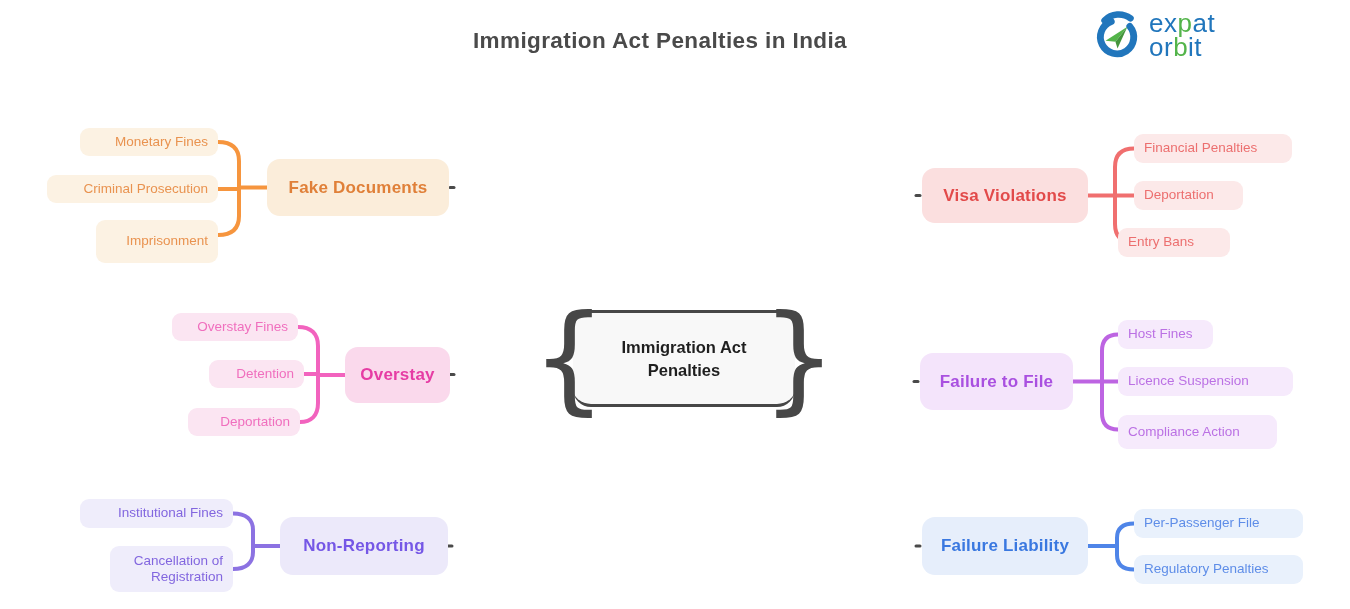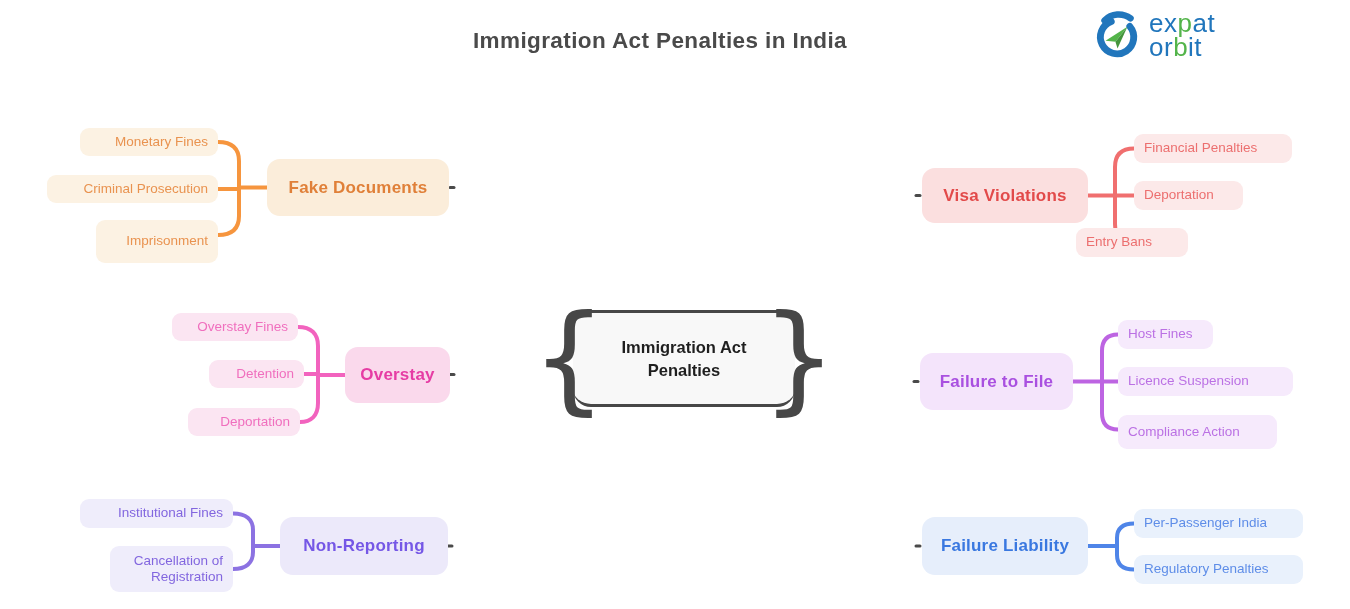--- a/index.html
+++ b/index.html
@@ -129,33 +129,33 @@
   <div style="--line: #8C72E2; --parent-bg: #ECE9FA; --parent-text: #7557E6; --child-bg: #EFEDFB; --child-text: #8266DF;">
     <div class="node parent" style="left:280px;top:517px;width:168px;height:58px">Non-Reporting</div>
     <div class="node child align-r" style="left:80px;top:499px;width:153px;height:29px">Institutional Fines</div>
     <div class="node child align-r" style="left:110px;top:546px;width:123px;height:46px">Cancellation of Registration</div>
   </div>
 
   <div style="--line: #F06F6F; --parent-bg: #FBDFDF; --parent-text: #E24A4A; --child-bg: #FCE9E9; --child-text: #EC6F6F;">
     <div class="node parent" style="left:922px;top:168px;width:166px;height:55px">Visa Violations</div>
     <div class="node child align-l" style="left:1134px;top:134px;width:158px;height:29px">Financial Penalties</div>
     <div class="node child align-l" style="left:1134px;top:181px;width:109px;height:29px">Deportation</div>
-    <div class="node child align-l" style="left:1076px;top:228px;width:112px;height:29px">Entry Bans</div>
+    <div class="node child align-l" style="left:1118px;top:228px;width:112px;height:29px">Entry Bans</div>
   </div>
 
   <div style="--line: #BD64E2; --parent-bg: #F4E4FB; --parent-text: #A950E0; --child-bg: #F6EAFC; --child-text: #BB71E4;">
     <div class="node parent" style="left:920px;top:353px;width:153px;height:57px">Failure to File</div>
     <div class="node child align-l" style="left:1118px;top:320px;width:95px;height:29px">Host Fines</div>
     <div class="node child align-l" style="left:1118px;top:367px;width:175px;height:29px">Licence Suspension</div>
     <div class="node child align-l" style="left:1118px;top:415px;width:159px;height:34px">Compliance Action</div>
   </div>
 
   <div style="--line: #4F85E8; --parent-bg: #E6EEFB; --parent-text: #3A78E0; --child-bg: #E9F1FC; --child-text: #5E8DE8;">
     <div class="node parent" style="left:922px;top:517px;width:166px;height:58px">Failure Liability</div>
-    <div class="node child align-l" style="left:1134px;top:509px;width:169px;height:29px">Per-Passenger India</div>
+    <div class="node child align-l" style="left:1134px;top:509px;width:169px;height:29px">Per-Passenger File</div>
     <div class="node child align-l" style="left:1134px;top:555px;width:169px;height:29px">Regulatory Penalties</div>
   </div>
 
   <div class="central" style="--c-bg: #F8F8F8; --c-border: #474747; --c-text: #1F1F1F;">
     <span class="brace brace-l">{</span>
     <span><span>Immigration Act</span><br><span>Penalties</span></span>
     <span class="brace brace-r">}</span>
   </div>
 
 </div>

